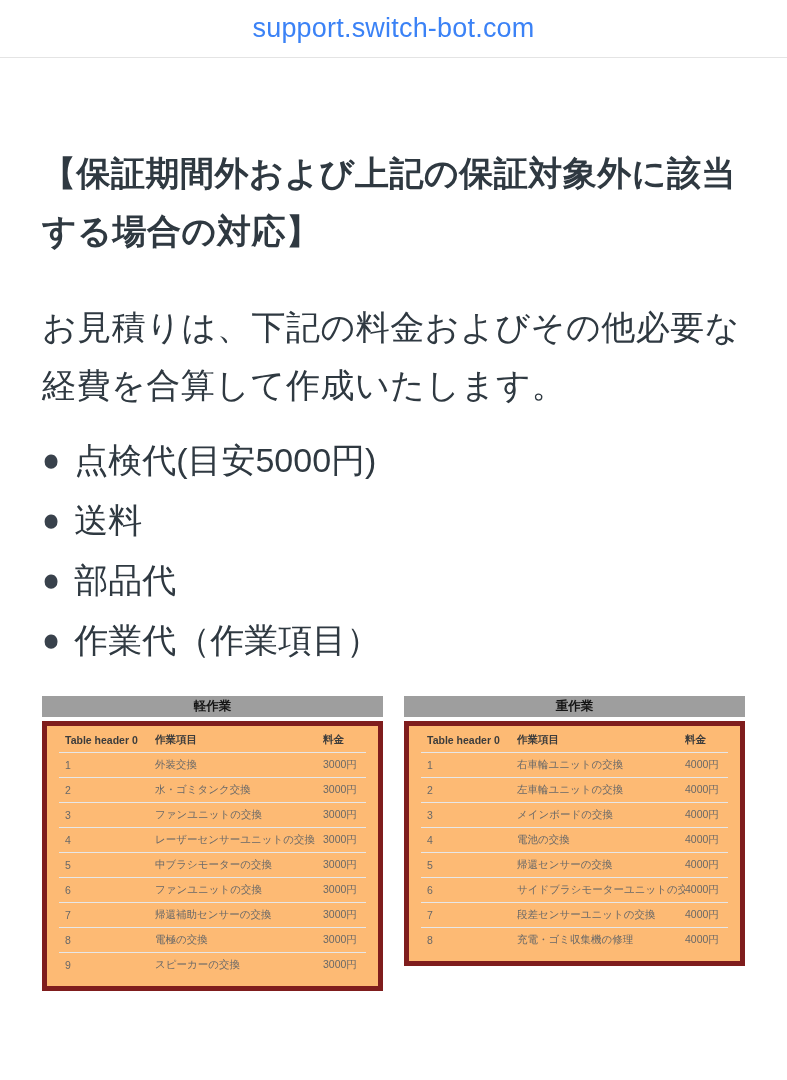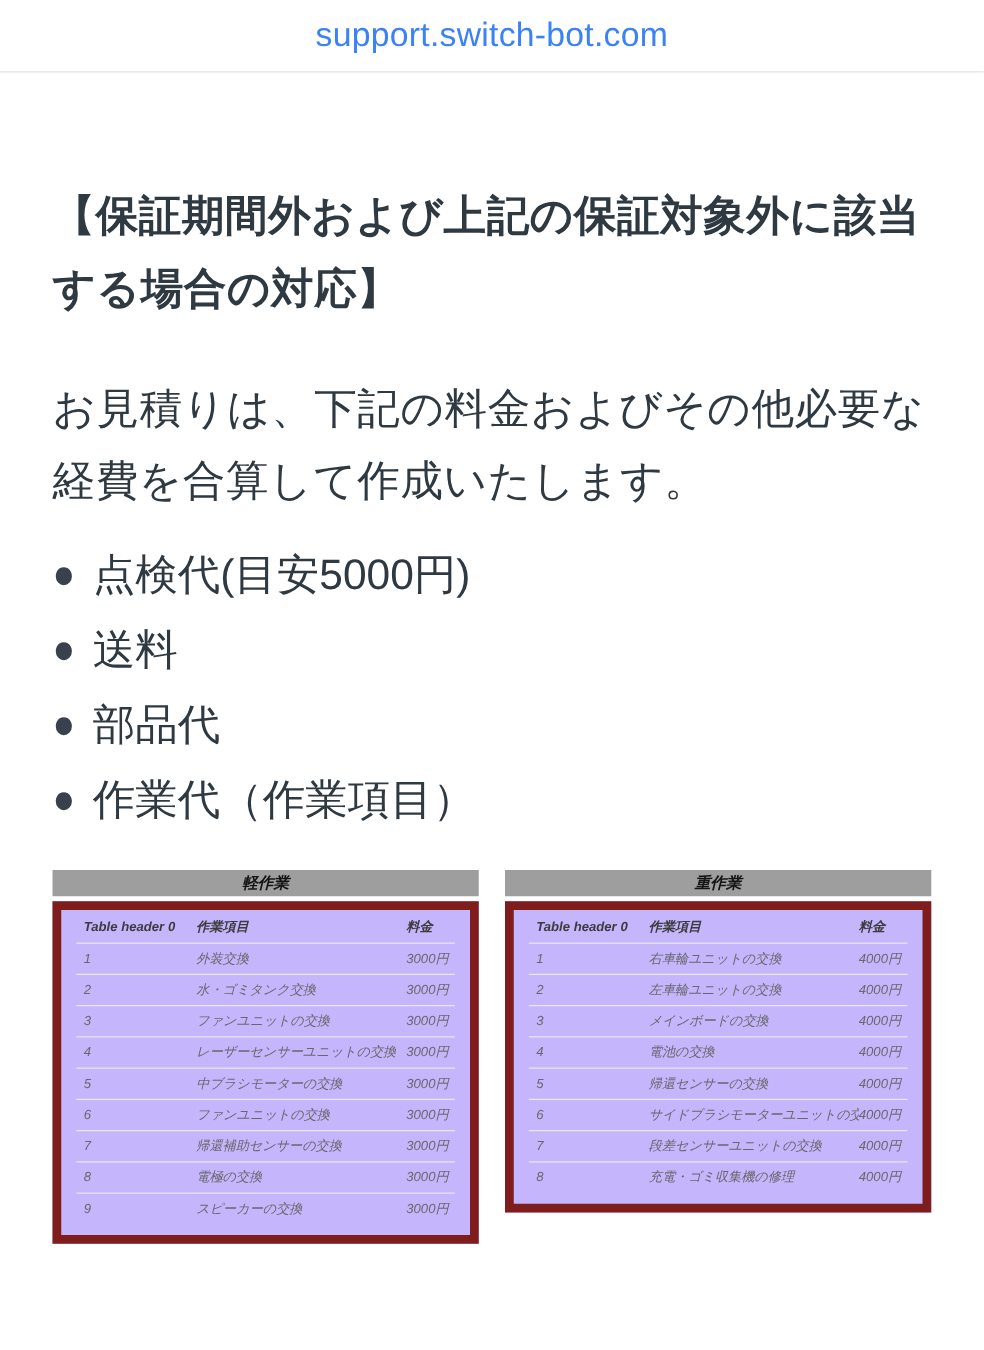--- a/index.html
+++ b/index.html
@@ -69,39 +69,38 @@
     transform: scaleY(1.12);
     display: inline-block;
   }
 
   
   .tables-row {
     display: flex;
     gap: 21px;
     padding: 0 42px;
     margin-top: 26px;
-    font-style: italic;
   }
   .price-table {
     flex: 1 1 0;
     min-width: 0;
   }
   .pt-title {
     background: #9e9e9e;
     color: #141414;
     font-size: 12.5px;
     font-weight: 700;
     text-align: center;
     line-height: 21px;
     height: 21px;
   }
   .pt-body {
     margin-top: 4px;
-    background: #c4b5fd;
-    border: 7px solid #7f1d1d;
+    background: #fdba74;
+    border: 5px solid #7f1d1d;
     padding: 1px 12px 9px 12px;
   }
   .pt-row {
     display: grid;
     grid-template-columns: 90px 168px 1fr;
     align-items: center;
     min-height: 24px;
     border-top: 1px solid #e7e7e7;
     padding-left: 6px;
     font-size: 10.5px;

